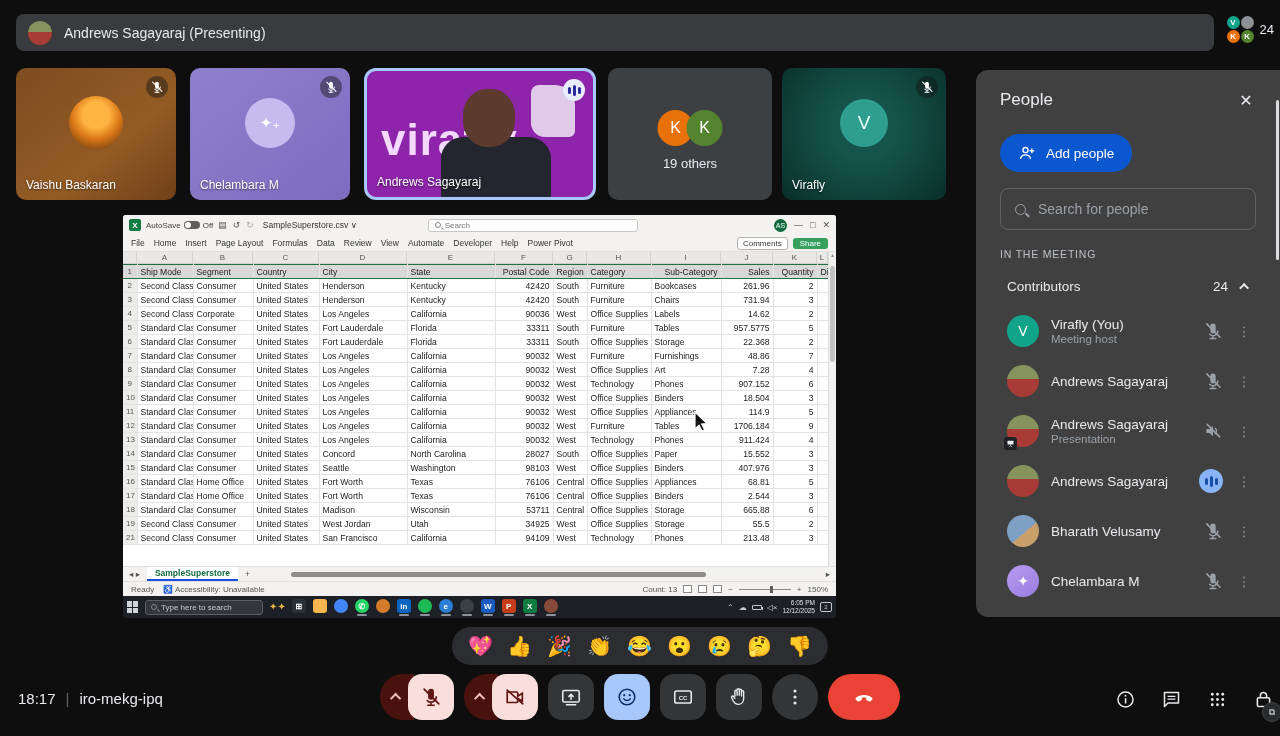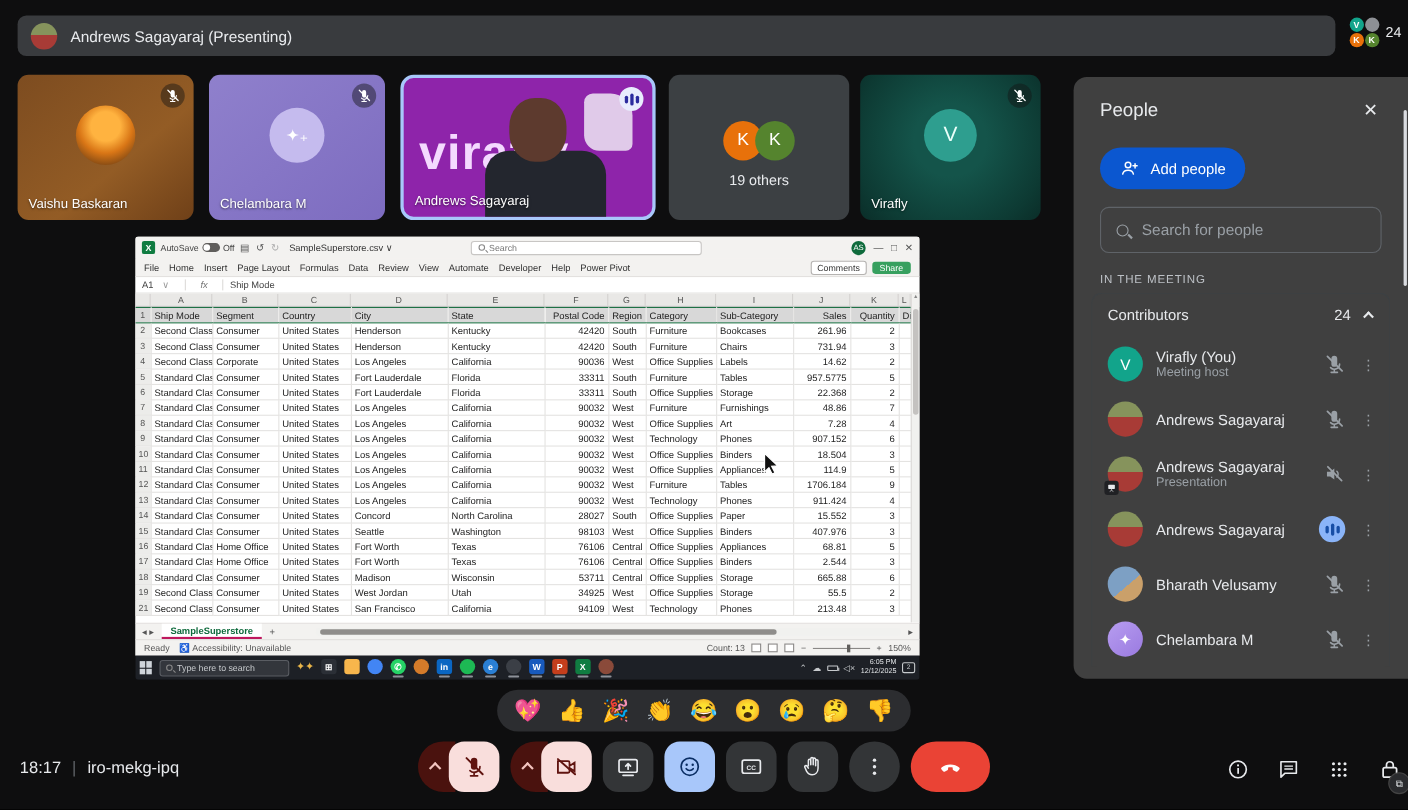--- a/index.html
+++ b/index.html
@@ -85,21 +85,21 @@
                    white-space:nowrap; overflow:hidden; }
   td.rn { background:#ececea; color:#555; text-align:center; font-size:8px; border-right:1px solid #cfcecc; }
   tr.hdr td { background:#d8d8d8; border-top:1.5px solid #1e7145; border-bottom:1.5px solid #1e7145; }
   tr.hdr td:last-child { border-right:1.5px solid #1e7145; }
   td.num { text-align:right; }
   .vscroll { position:absolute; right:0; top:0; bottom:0; width:8px; background:#f1f1ef; border-left:1px solid #dddbd9;
              font-size:5px; color:#888; text-align:center; }
   .vthumb { position:absolute; left:1px; right:1px; top:14px; height:96px; background:#c4c2c0; border-radius:3px; }
   .xl-tabs { height:15px; background:#f3f2f0; border-top:1px solid #e1dfdd; display:flex; align-items:center;
              font-size:8.5px; color:#555; padding:0 6px; gap:7px; }
-  .stab { color:#0f6b3c; border-bottom:2px solid #be185d; background:#fff; padding:0 8px; height:100%;
+  .stab { color:#0f6b3c; border-bottom:2px solid #1d4ed8; background:#fff; padding:0 8px; height:100%;
           display:flex; align-items:center; font-weight:bold; }
   .hscroll { flex:1; height:7px; margin-left:30px; background:#f1f1ef; border-radius:3px; position:relative; }
   .hthumb { position:absolute; left:4px; top:1px; height:5px; width:78%; background:#8f8d8b; border-radius:3px; }
   .xl-status { height:15px; background:#f3f2f0; border-top:1px solid #e1dfdd; display:flex; align-items:center;
                padding:0 8px; gap:9px; font-size:8px; color:#555; }
   .xl-status .right { margin-left:auto; display:flex; align-items:center; gap:6px; }
   .vicon { width:9px; height:8px; border:1px solid #8a8886; background:#fff; }
   .zline { width:52px; height:1px; background:#8a8886; position:relative; }
   .zline::after { content:""; position:absolute; left:60%; top:-3px; width:3px; height:7px; background:#605e5c; }
 
@@ -299,28 +299,20 @@
           <span class="rt">View</span>
           <span class="rt">Automate</span>
           <span class="rt">Developer</span>
           <span class="rt">Help</span>
           <span class="rt">Power Pivot</span>
           <div class="right">
           <span class="cmt">Comments</span>
           <span class="shr">Share</span>
         </div>
       </div>
-      <div class="xl-formula">
-        <div class="nbox">
-            <span>A1</span>
-            <span style="color:#999">∨</span>
-          </div>
-        <div class="fxl">fx</div>
-        <div class="fval">Ship Mode</div>
-      </div>
       <div class="xl-grid">
         <div class="letters">
             <div style="width: 14px; flex: 0 0 auto;"></div>
             <div style="width: 56px; flex: 0 0 auto;">A</div>
             <div style="width: 60px; flex: 0 0 auto;">B</div>
             <div style="width: 66px; flex: 0 0 auto;">C</div>
             <div style="width: 88px; flex: 0 0 auto;">D</div>
             <div style="width: 88px; flex: 0 0 auto;">E</div>
             <div style="width: 58px; flex: 0 0 auto;">F</div>
             <div style="width: 34px; flex: 0 0 auto;">G</div>
@@ -335,21 +327,21 @@
               <tr class="hdr">
                 <td class="rn" style="width: 14px;">1</td>
                 <td style="width: 56px;">Ship Mode</td>
                 <td style="width: 60px;">Segment</td>
                 <td style="width: 66px;">Country</td>
                 <td style="width: 88px;">City</td>
                 <td style="width: 88px;">State</td>
                 <td class="num" style="width: 58px;">Postal Code</td>
                 <td style="width: 34px;">Region</td>
                 <td style="width: 64px;">Category</td>
-                <td style="width: 70px;">Sub-Category</td>
+                <td style="width: 70px; text-align: right;">Sub-Category</td>
                 <td class="num" style="width: 52px;">Sales</td>
                 <td class="num" style="width: 44px;">Quantity</td>
                 <td style="width: 11px; background: rgb(216, 216, 216);">Dis</td>
               </tr>
               <tr>
                 <td class="rn" style="width: 14px;">2</td>
                 <td style="width: 56px;">Second Class</td>
                 <td style="width: 60px;">Consumer</td>
                 <td style="width: 66px;">United States</td>
                 <td style="width: 88px;">Henderson</td>

